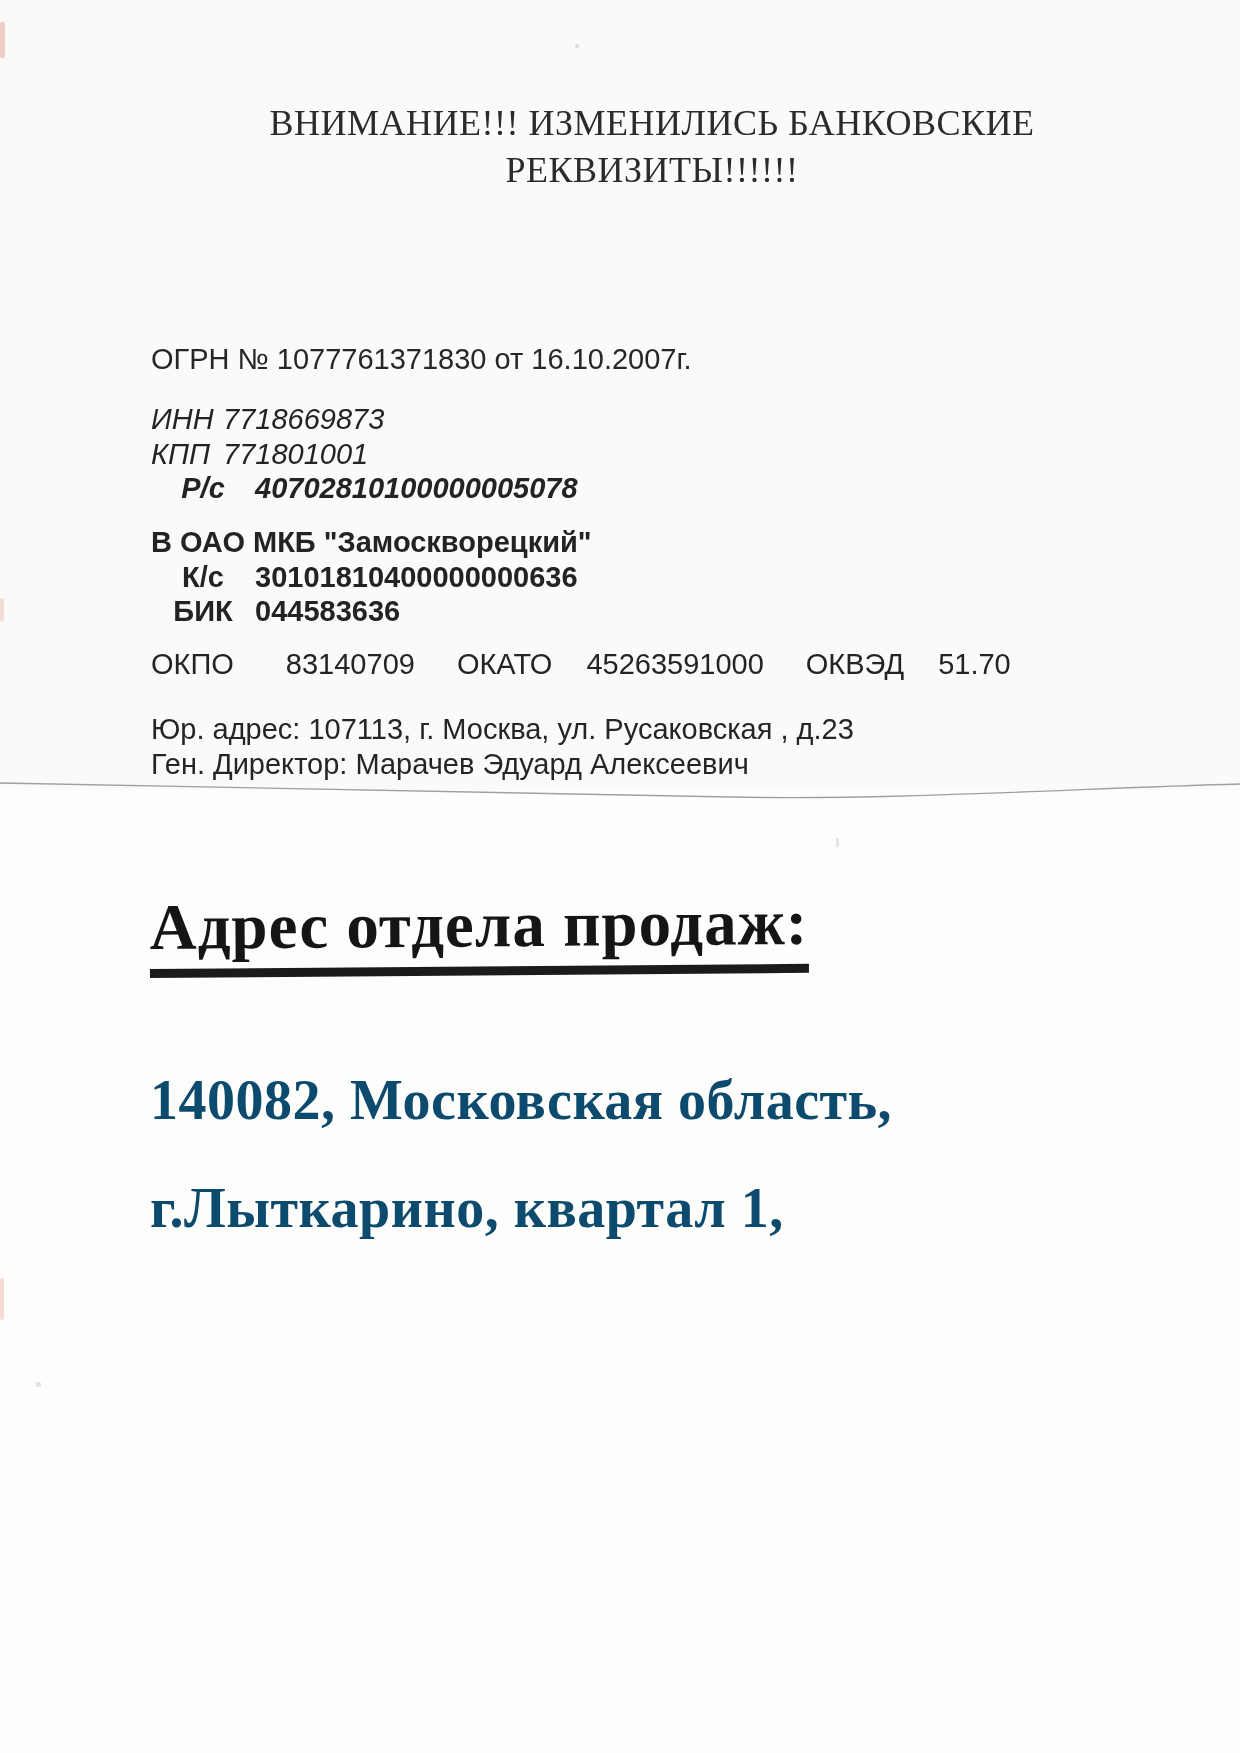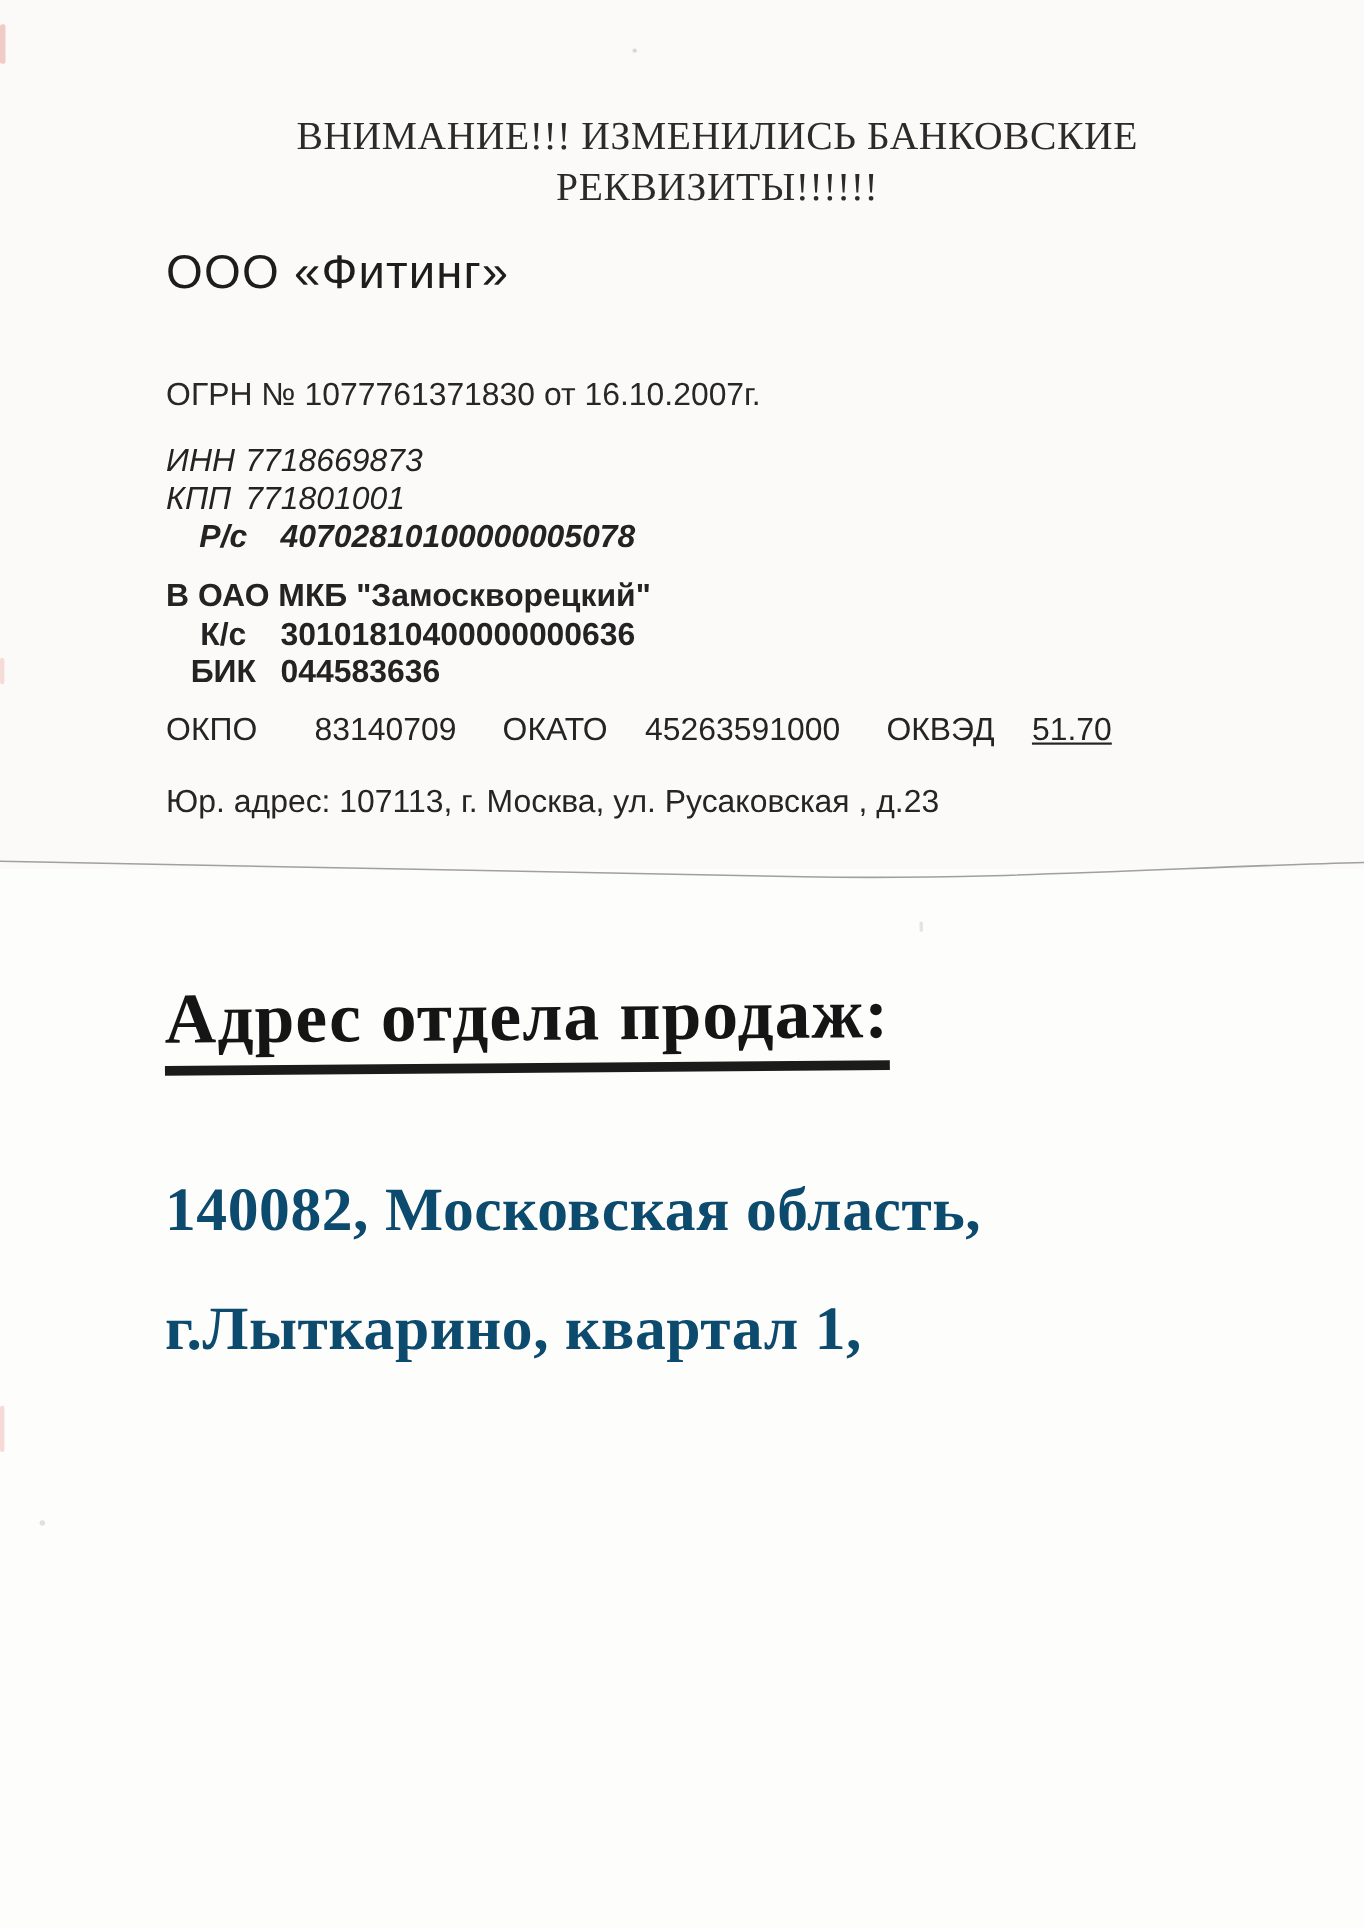--- a/index.html
+++ b/index.html
@@ -55,21 +55,21 @@
   .req-row.bold { font-weight: bold; text-align: center; }
   .bank-title { font-size: 29px; line-height: 34.5px; font-weight: bold; color: #232323; }
 
   .codes-row {
     position: absolute; left: 151px; top: 648px;
     display: flex; font-size: 29px; color: #242424;
   }
   .codes-row .c-lbl { margin-right: 34px; }
   .codes-row .c-val { margin-right: 42px; }
   .codes-row .c-lbl.first { margin-right: 52px; }
-  .codes-row .c-val.last { margin-right: 0; text-decoration: underline; }
+  .codes-row .c-val.last { margin-right: 0; }
 
   .jur { position: absolute; left: 151px; top: 713px; font-size: 29px; color: #252525; }
   .gen { position: absolute; left: 151px; top: 748px; font-size: 29px; color: #252525; }
 
   .sales-heading {
     position: absolute; left: 150px; top: 890px;
     display: inline-block;
     font-family: "Liberation Serif", serif;
     font-weight: bold;
     font-size: 65px;
@@ -105,21 +105,20 @@
 
   <svg class="seam-svg" viewBox="0 0 1240 60" preserveAspectRatio="none">
     <path d="M0,27 C240,30 480,36 730,41 C900,44.5 1080,32 1240,28" fill="none" stroke="#8f8f8f" stroke-width="1.4" opacity="0.85"></path>
   </svg>
 
   <div class="warning">
     <div>ВНИМАНИЕ!!! ИЗМЕНИЛИСЬ БАНКОВСКИЕ</div>
     <div>РЕКВИЗИТЫ!!!!!!</div>
   </div>
 
-  <div class="company">ООО «Фитинг»</div>
 
   <div class="ogrn">ОГРН № 1077761371830 от 16.10.2007г.</div>
 
   <div class="req-block">
     <div class="req-row">
       <span class="lbl">ИНН</span>
       <span class="val">7718669873</span>
     </div>
     <div class="req-row">
       <span class="lbl">КПП</span>
@@ -146,20 +145,21 @@
   <div class="codes-row">
     <span class="c-lbl first">ОКПО</span>
     <span class="c-val">83140709</span>
     <span class="c-lbl">ОКАТО</span>
     <span class="c-val">45263591000</span>
     <span class="c-lbl">ОКВЭД</span>
     <span class="c-val last">51.70</span>
   </div>
 
   <div class="jur">Юр. адрес: 107113, г. Москва, ул. Русаковская , д.23</div>
+  <div class="gen">Ген. Директор: Марачев Эдуард Алексеевич</div>
 
   <div class="sales-heading">Адрес отдела продаж:</div>
 
   <div class="sales-address">
     <div>140082, Московская область,</div>
     <div>г.Лыткарино, квартал 1,</div>
   </div>
 
   <div class="edge-mark" style="top:22px; width:5px; height:36px; background:rgba(224,116,104,0.35);"></div>
   <div class="edge-mark" style="top:598px; width:4px; height:24px; background:rgba(224,116,104,0.22);"></div>

